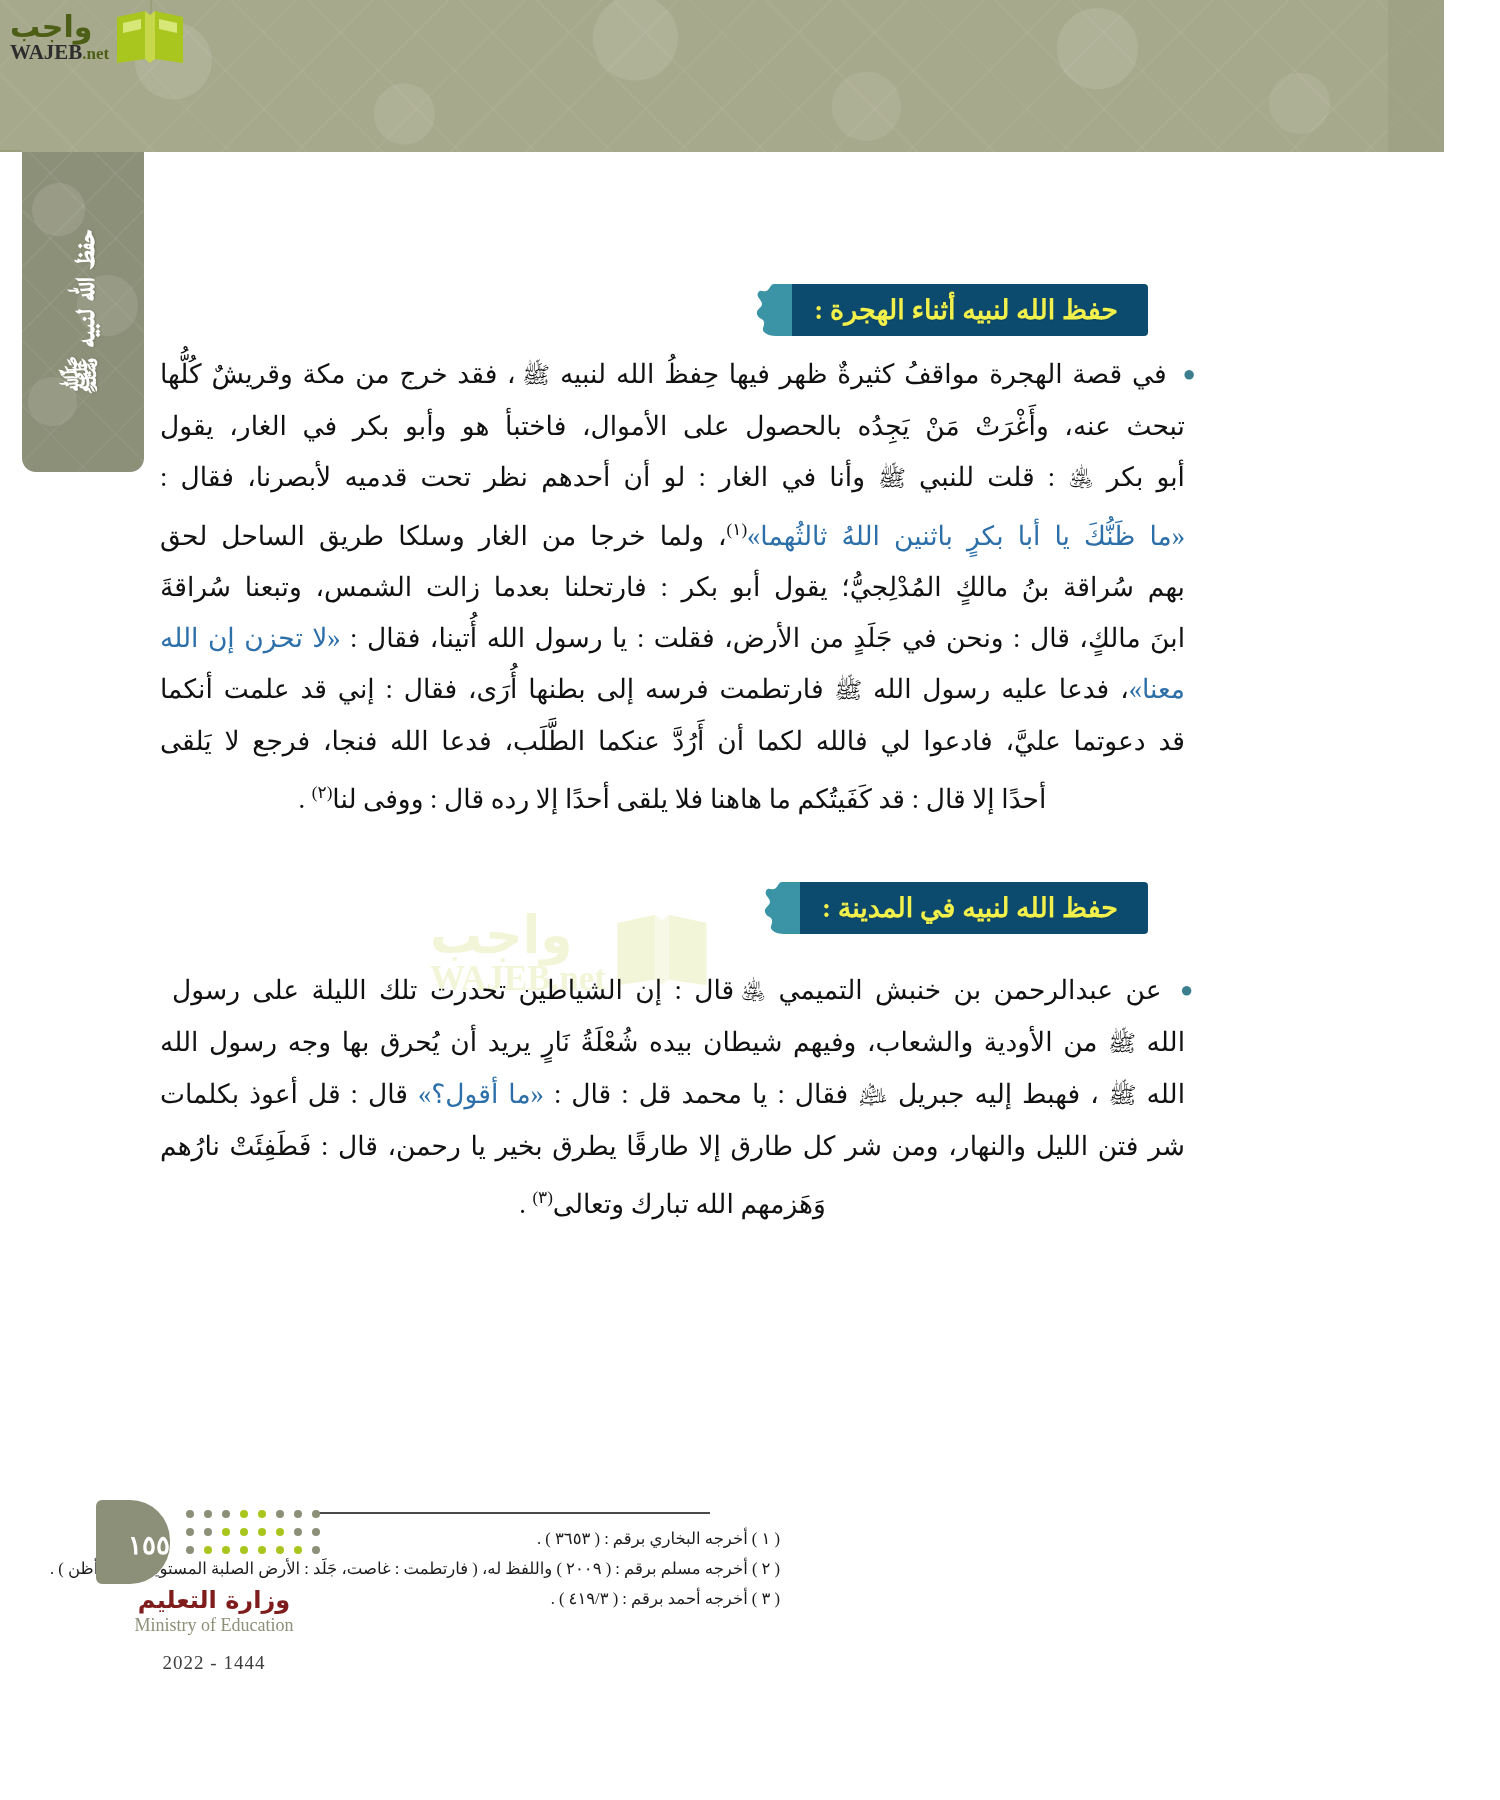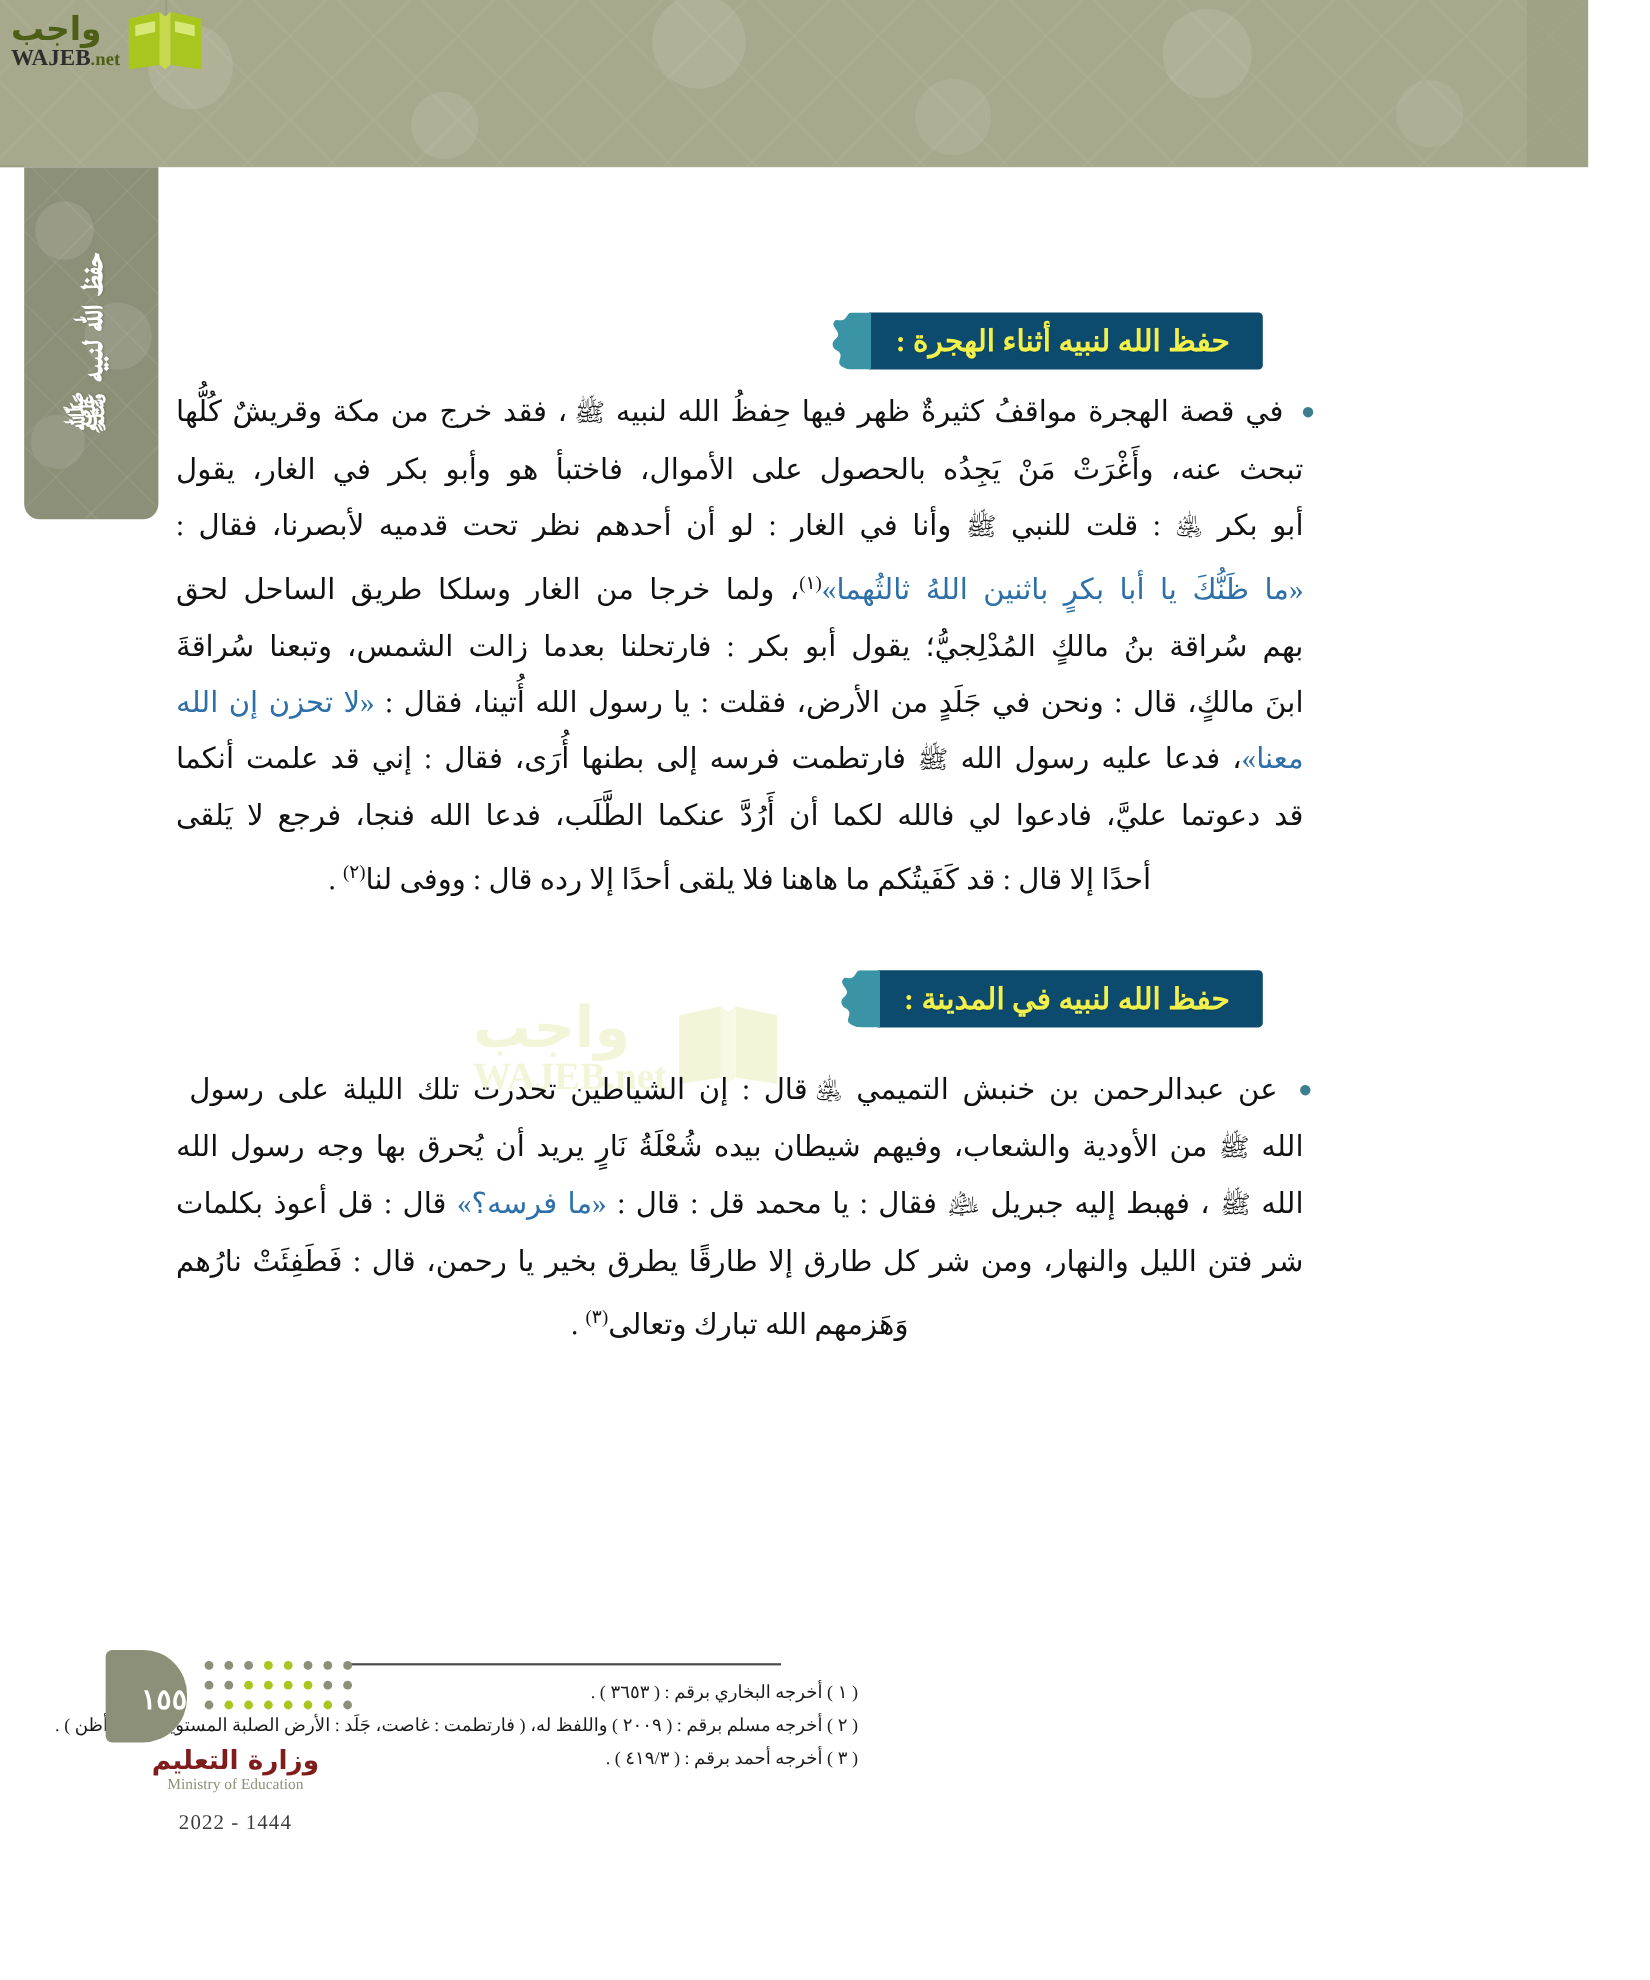--- a/index.html
+++ b/index.html
@@ -167,21 +167,21 @@
   }
   .moe-dots{position:absolute;left:86px;top:6px;}
   .moe-name{
     margin-top:2px;text-align:center;direction:rtl;
   }
   .moe-ar{
     font-size:24px;font-weight:bold;color:#7f1d1d;letter-spacing:1px;
     font-family:"DejaVu Sans",sans-serif;
   }
   .moe-en{
-    font-size:14px;color:#8d9078;font-family:"Liberation Serif",serif;margin-top:1px;
+    font-size:18px;color:#8d9078;font-family:"Liberation Serif",serif;margin-top:1px;
   }
   .moe-year{
     font-size:19px;color:#3d3d3d;font-family:"Liberation Serif",serif;margin-top:16px;
     letter-spacing:1px;
   }
 
   
   .crop{position:absolute;background:#9aa07e;}
 </style>
 </head>
@@ -269,21 +269,21 @@
       <span class="banner-text">حفظ الله لنبيه في المدينة :</span>
     </div>
   </div>
 
   <div class="para" style="right:315px;left:160px;top:812px;">
     <div style="margin-right:-14px;margin-left:12px;">
       <span class="bullet">●</span>
       <span>عن عبدالرحمن بن خنبش التميمي <span class="pbuh">﵁</span> قال : إن الشياطين تحدرت تلك الليلة على رسول</span>
     </div>
     <div>الله <span class="pbuh">ﷺ</span> من الأودية والشعاب، وفيهم شيطان بيده شُعْلَةُ نَارٍ يريد أن يُحرق بها وجه رسول الله</div>
-    <div>الله <span class="pbuh">ﷺ</span> ، فهبط إليه جبريل <span class="pbuh">﵇</span> فقال : يا محمد قل : قال : <span class="hl">«ما فرسه؟»</span> قال : قل أعوذ بكلمات</div>
+    <div>الله <span class="pbuh">ﷺ</span> ، فهبط إليه جبريل <span class="pbuh">﵇</span> فقال : يا محمد قل : قال : <span class="hl">«ما أقول؟»</span> قال : قل أعوذ بكلمات</div>
     <div>شر فتن الليل والنهار، ومن شر كل طارق إلا طارقًا يطرق بخير يا رحمن، قال : فَطَفِئَتْ نارُهم</div>
     <div style="text-align-last:center;">وَهَزمهم الله تبارك وتعالى<span class="sup">(٣)</span> .</div>
   </div>
 
 </div>
 
 <div class="fn-rule"></div>
 <div class="fn-list">
   <div>( ١ ) أخرجه البخاري برقم : ( ٣٦٥٣ ) .</div>
   <div>( ٢ ) أخرجه مسلم برقم : ( ٢٠٠٩ ) واللفظ له، ( فارتطمت : غاصت، جَلَد : الأرض الصلبة المستوية، أُرَى : أظن ) .</div>

